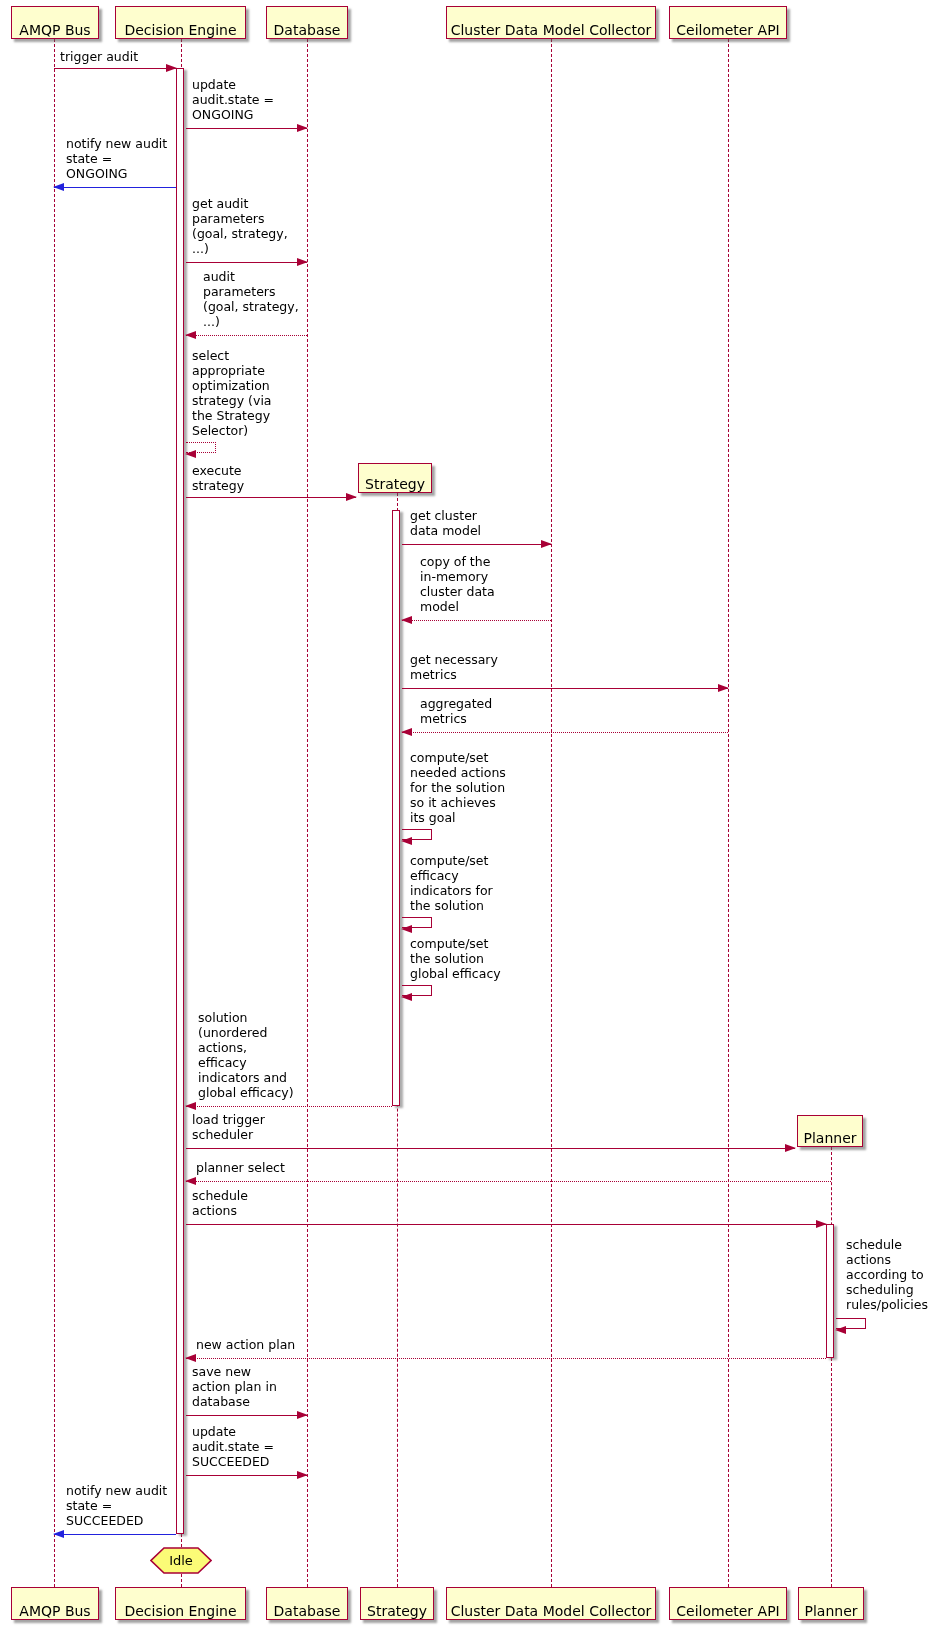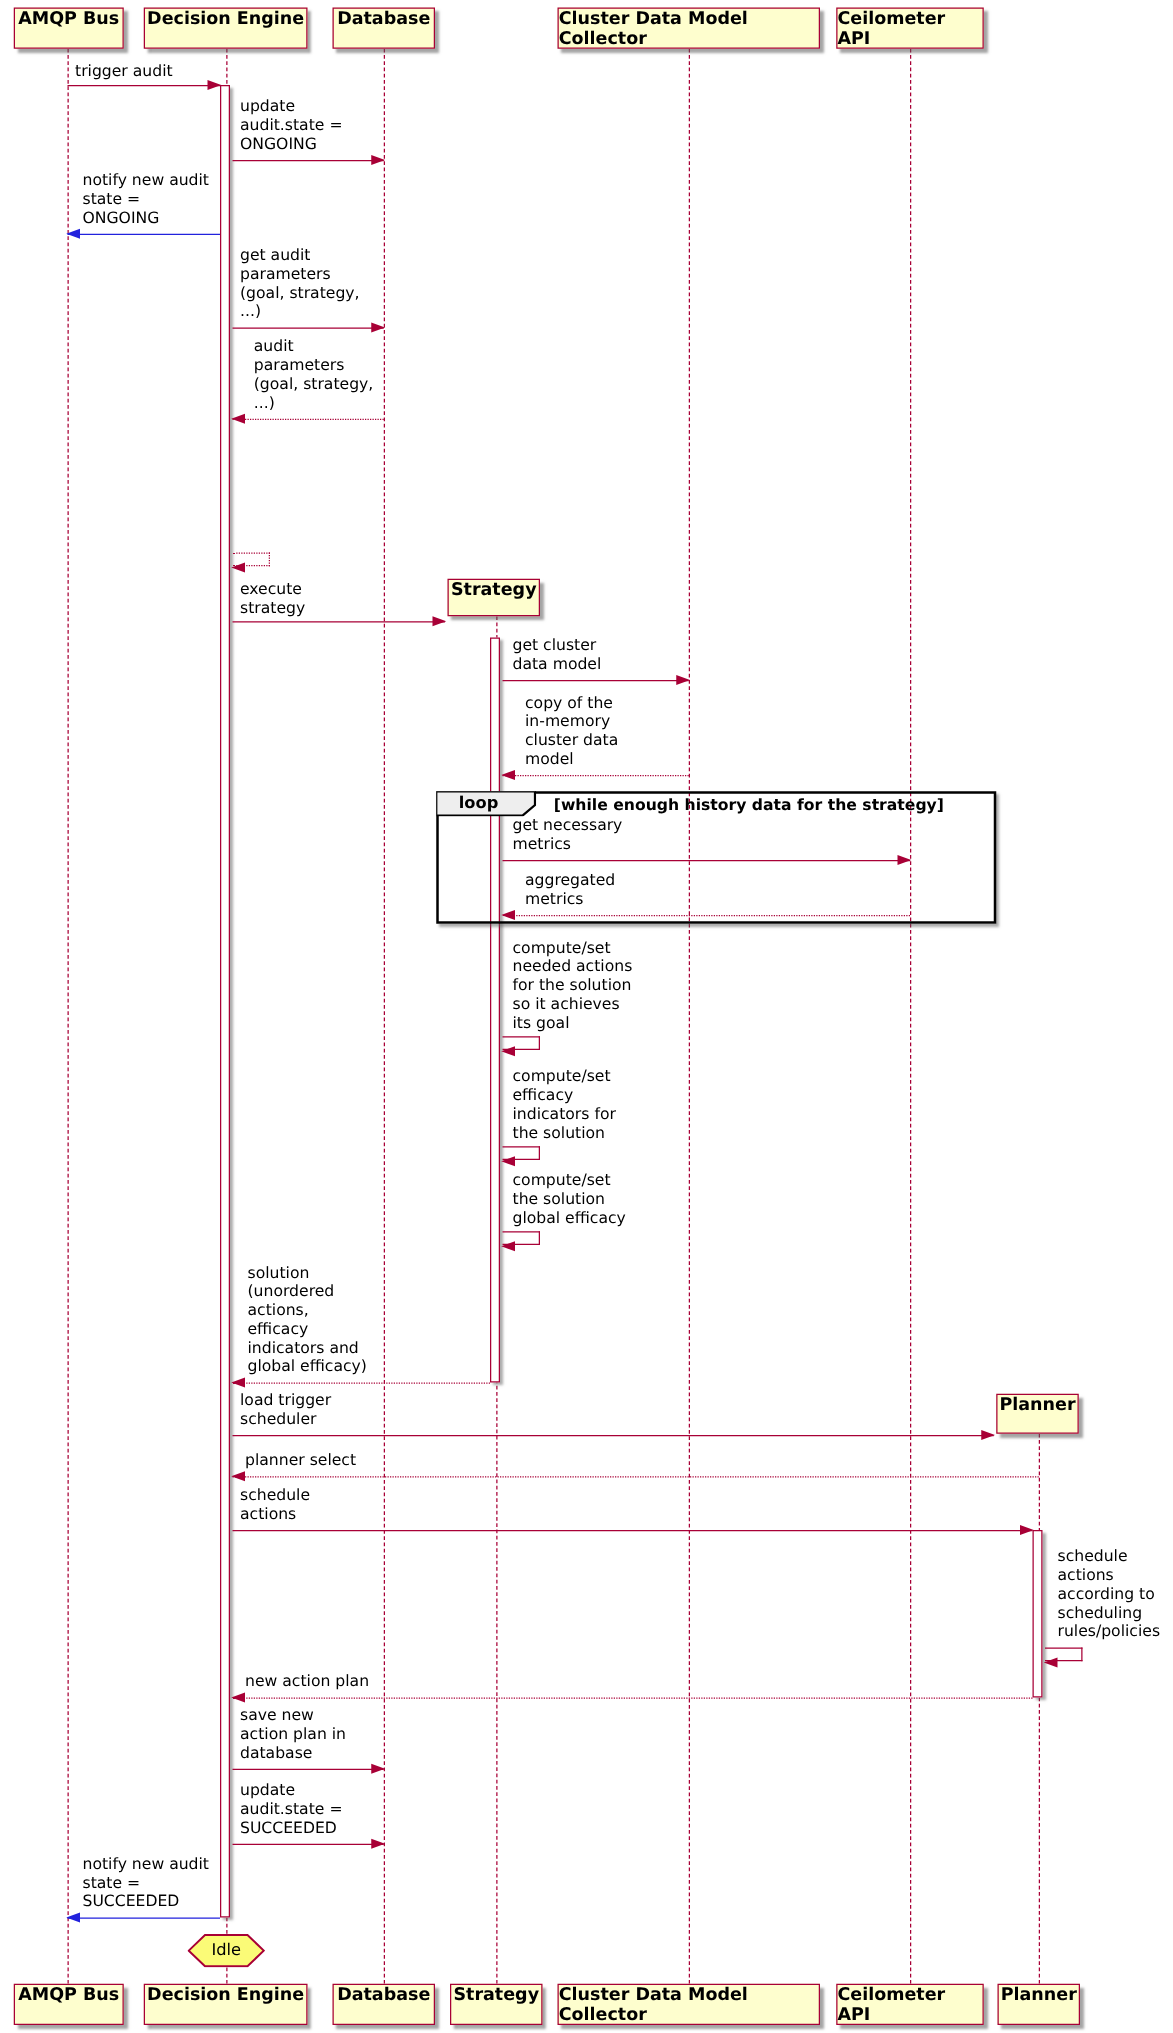--- a/index.html
+++ b/index.html
@@ -1,20 +1,20 @@
 <!DOCTYPE html>
 <html><head>
 <meta charset="utf-8">
 <style>
   html,body{margin:0;padding:0;background:#fff;}
   .canvas{position:relative;width:938px;height:1626px;background:#fff;
           font-family:"DejaVu Sans", sans-serif;color:#000;overflow:hidden;}
   .pbox{position:absolute;background:#FEFECE;border:1.8px solid #A80036;
-        box-shadow:3px 3px 2px rgba(90,90,90,.55);display:flex;align-items:flex-start;
-        justify-content:center;font-size:14px;box-sizing:border-box;font-weight:bold;}
+        box-shadow:3px 3px 2px rgba(90,90,90,.55);display:flex;align-items:flex-end;
+        justify-content:center;font-size:14px;box-sizing:border-box;}
   .lifeline{position:absolute;width:0;border-left:1.3px dashed #A80036;}
   .bar{position:absolute;width:8px;background:#fff;border:1.6px solid #A80036;
        box-shadow:2.5px 2px 2px rgba(90,90,90,.5);box-sizing:border-box;}
   .msg{position:absolute;height:0;border-top:1.5px solid #A80036;}
   .msg.dotted{border-top:1.5px dotted #A80036;}
   .msg.blue{border-top-color:#2222DD;}
   .head-r{position:absolute;right:-1px;top:-5.5px;width:0;height:0;border-style:solid;
           border-width:4.5px 0 4.5px 11px;border-color:transparent transparent transparent #A80036;}
   .head-l{position:absolute;left:-1px;top:-5.5px;width:0;height:0;border-style:solid;
           border-width:4.5px 11px 4.5px 0;border-color:transparent #A80036 transparent transparent;}
@@ -39,27 +39,20 @@
   <div class="lifeline" style="left:307px;top:39px;height:1548px"></div>
   <div class="lifeline" style="left:397px;top:493px;height:1094px"></div>
   <div class="lifeline" style="left:551px;top:39px;height:1548px"></div>
   <div class="lifeline" style="left:728px;top:39px;height:1548px"></div>
   <div class="lifeline" style="left:831px;top:1147px;height:440px"></div>
 
   <div class="bar" style="left:176px;top:68px;height:1466px"></div>
   <div class="bar" style="left:392px;top:510px;height:596px"></div>
   <div class="bar" style="left:826px;top:1224px;height:134px"></div>
 
-  <div class="frame" style="left:349px;top:633px;width:448px;height:106px">
-    <svg class="frame-tag" viewBox="0 0 80 20">
-      <path d="M0,0 H79 V11 L69,19.5 H0 Z" fill="#EEEEEE" stroke="#000" stroke-width="1.8"></path>
-    </svg>
-    <span class="frame-kw">loop</span>
-    <span class="frame-cond" style="left:92px;top:1px">[while enough history data for the strategy]</span>
-  </div>
 
   <div class="label" style="left:60px;top:49px">trigger audit</div>
   <div class="msg" style="left:54px;top:68px;width:122px">
       <span class="head-r"></span>
     </div>
 
   <div class="label" style="left:192px;top:77px">update
 audit.state =
 ONGOING</div>
   <div class="msg" style="left:186px;top:128px;width:121px">
@@ -82,20 +75,26 @@
     </div>
 
   <div class="label" style="left:203px;top:269px">audit
 parameters
 (goal, strategy,
 ...)</div>
   <div class="msg dotted" style="left:186px;top:335px;width:121px">
       <span class="head-l"></span>
     </div>
 
+  <div class="label" style="left:192px;top:348px">select
+appropriate
+optimization
+strategy (via
+the Strategy
+Selector)</div>
   <div class="selfmsg dotted" style="left:186px;top:442px">
       <span class="head-l"></span>
     </div>
 
   <div class="label" style="left:192px;top:463px">execute
 strategy</div>
   <div class="msg" style="left:186px;top:497px;width:170px">
       <span class="head-r"></span>
     </div>
 

